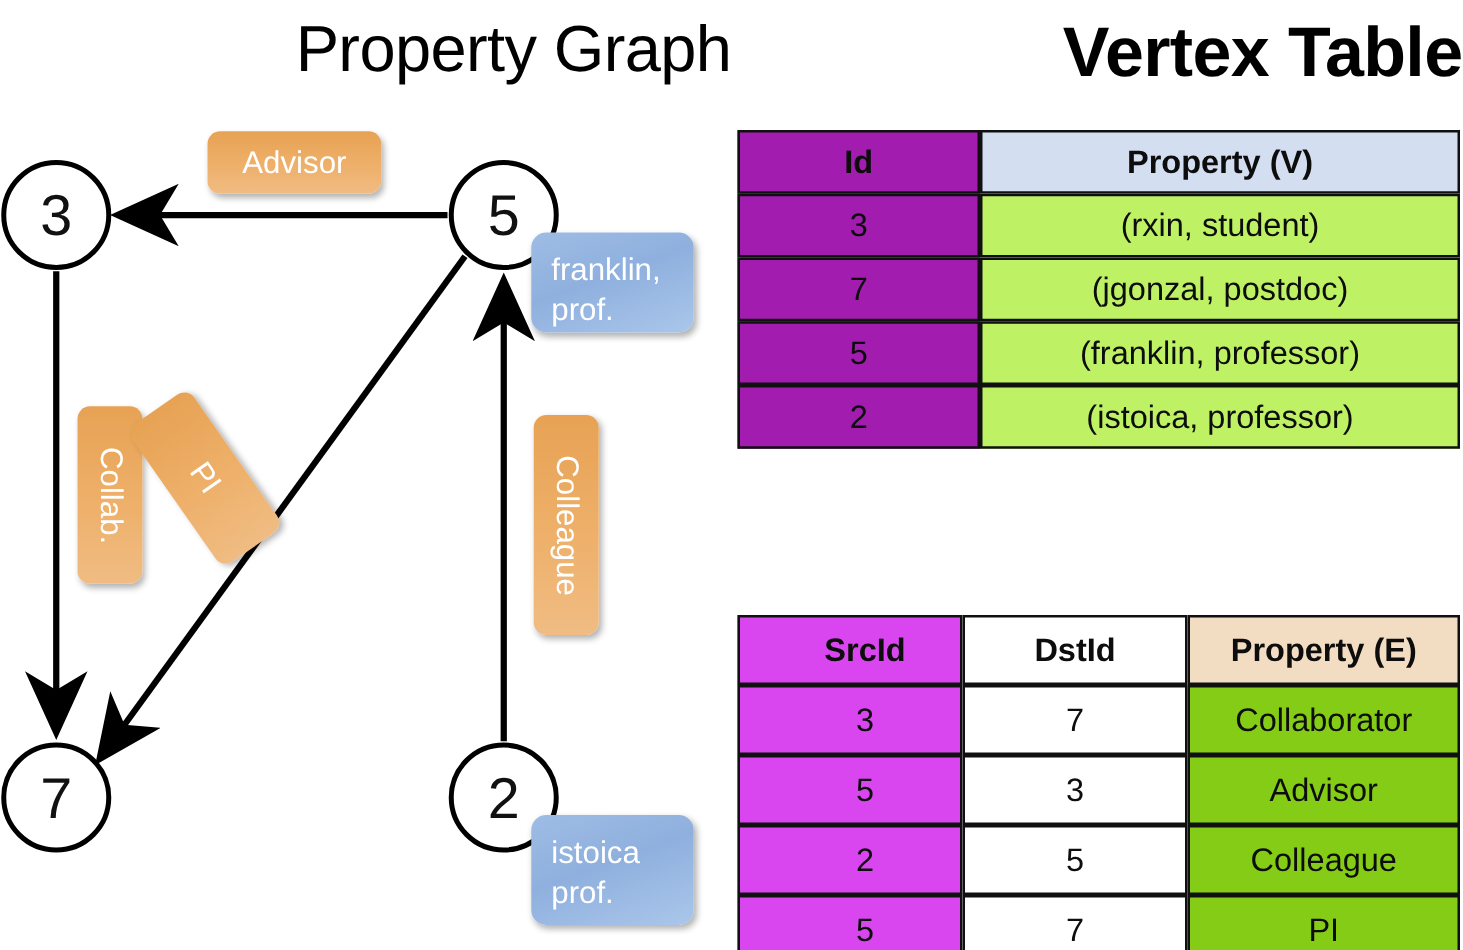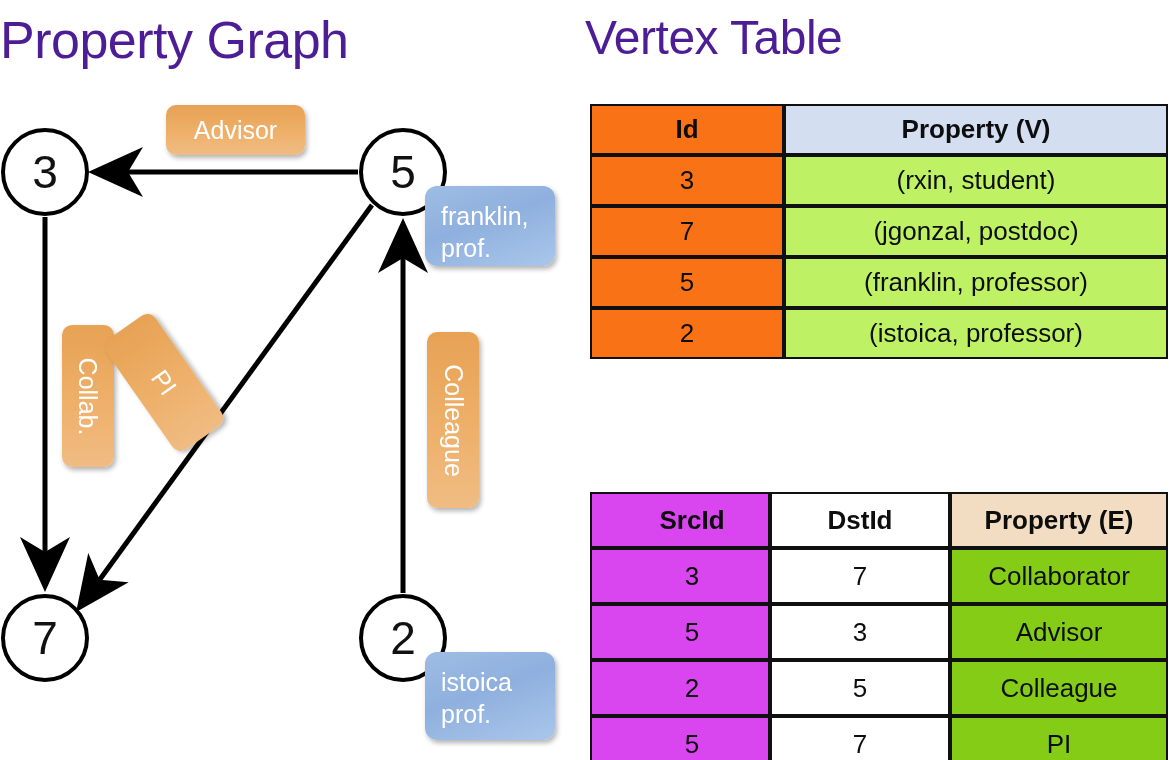--- a/index.html
+++ b/index.html
@@ -5,27 +5,27 @@
   html,body{margin:0;padding:0;}
   body{
     width:1170px;height:760px;background:#ffffff;
     font-family:"Liberation Sans", sans-serif;
     overflow:hidden;position:relative;
   }
   .page{position:relative;width:1170px;height:760px;}
 
   
   .heading{
-    position:absolute;text-align:left;
+    position:absolute;text-align:right;
     font-family:"Liberation Sans", sans-serif;
-    font-weight:300;color:#4c1d95;
+    font-weight:300;color:#000000;
     letter-spacing:-0.5px;white-space:nowrap;
   }
   #title-property-graph{left:0;top:14px;width:585px;font-size:52px;line-height:1;}
-  #title-vertex-table{left:585px;top:14px;width:585px;font-size:48px;line-height:1;}
+  #title-vertex-table{left:585px;top:14px;width:585px;font-size:56px;line-height:1;font-weight:bold;}
   #title-edge-table{left:585px;top:404px;width:585px;font-size:52px;line-height:1;}
 
   
   #graph-panel{position:absolute;left:0;top:0;width:585px;height:760px;}
   #graph-edges{position:absolute;left:0;top:0;width:585px;height:760px;}
 
   .node{
     position:absolute;width:88px;height:88px;border-radius:50%;
     background:#ffffff;border:4px solid #000000;
     box-sizing:border-box;
@@ -77,21 +77,21 @@
     border:2px solid #101010;
     text-align:center;vertical-align:middle;
     font-weight:300;color:#0d0d0d;
     padding:0;
   }
   table.gtable th{font-weight:700;}
 
   
   #vertex-table{left:590px;top:104px;width:578px;}
   #vertex-table th,#vertex-table td{height:47px;font-size:26px;}
-  #vertex-table .colid{width:190px;background:#f97316;}
+  #vertex-table .colid{width:190px;background:#a21caf;}
   #vertex-table .colprop{background:#bef264;}
   #vertex-table th.colprop{background:#d3def0;}
 
   
   #edge-table{left:590px;top:492px;width:578px;}
   #edge-table th,#edge-table td{height:52px;font-size:26px;}
   #edge-table .colsrc{width:152px;background:#d946ef;padding-left:24px;}
   #edge-table .coldst{width:176px;background:#ffffff;text-align:center;}
   #edge-table .colprop{background:#84cc16;}
   #edge-table th.colprop{background:#f3ddc2;}

